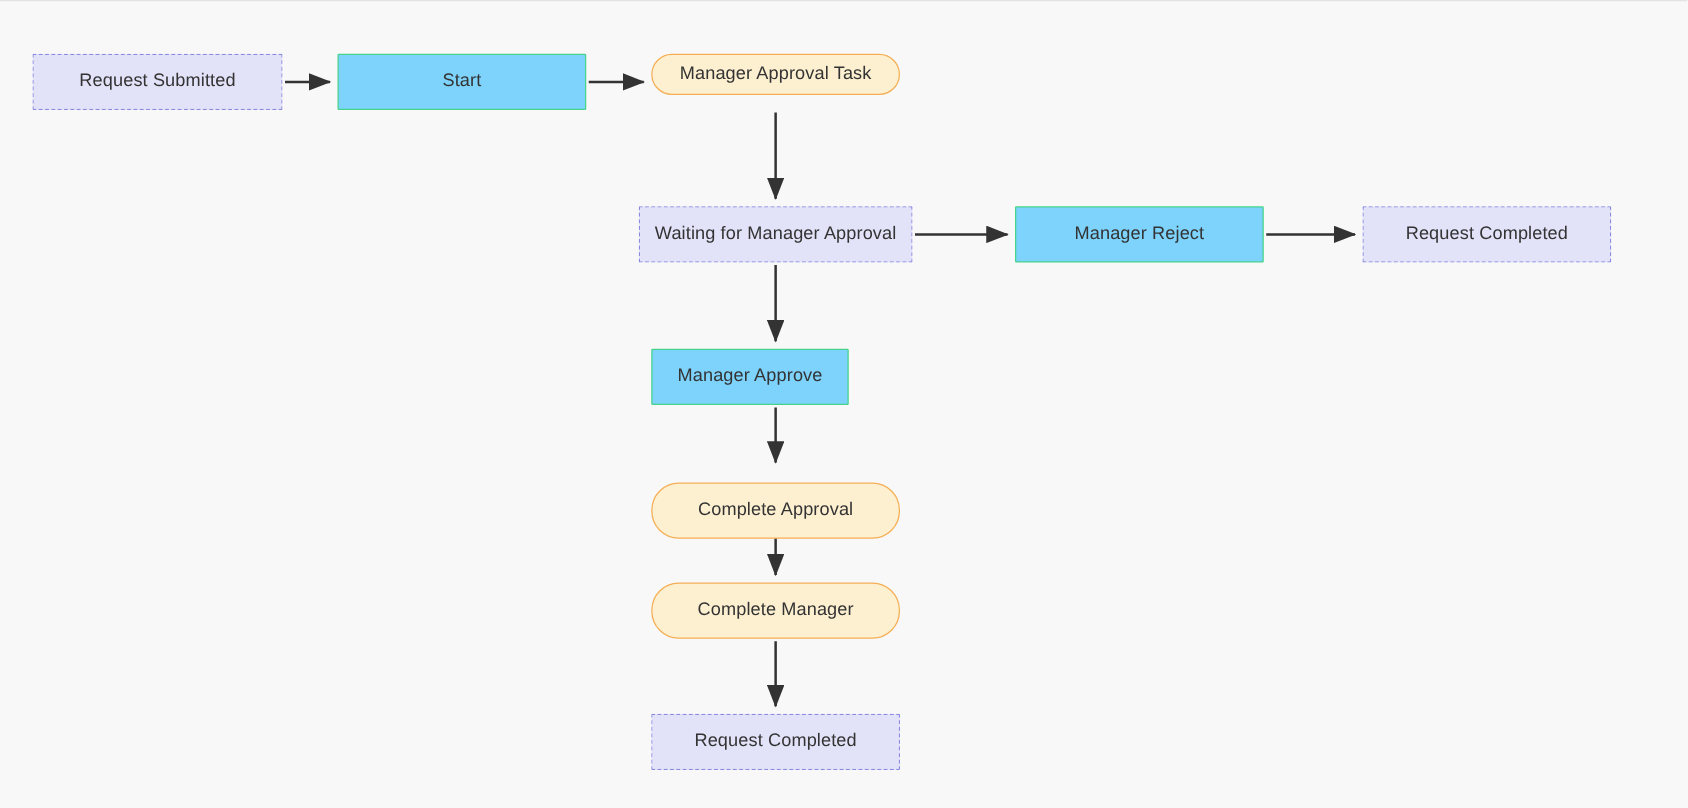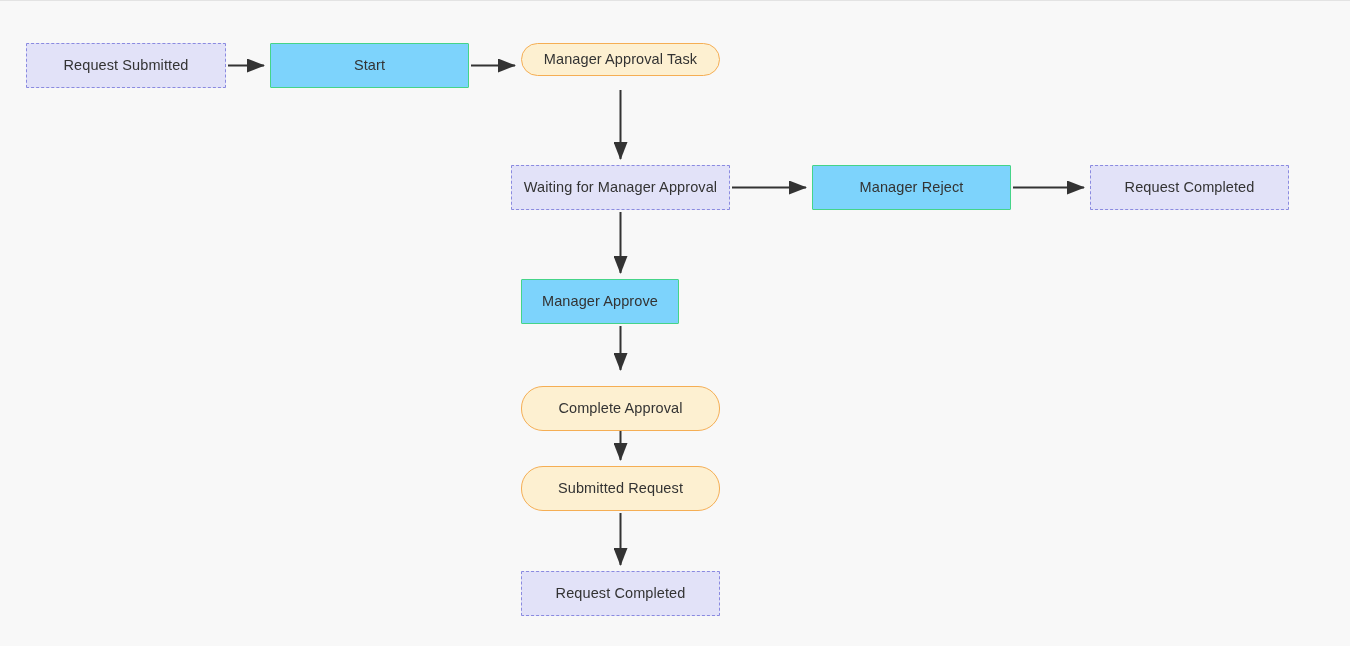--- a/index.html
+++ b/index.html
@@ -105,20 +105,20 @@
       <div class="node node-event" style="left: 1090px; top: 164px; width: 199px; height: 45px;">
         <span>Request Completed</span>
       </div>
       <div class="node node-state" style="left: 521px; top: 278px; width: 158px; height: 45px;">
         <span>Manager Approve</span>
       </div>
       <div class="node node-task" style="left: 521px; top: 375px; width: 199px; height: 45px; margin-top: 10px;">
         <span>Complete Approval</span>
       </div>
       <div class="node node-task" style="left: 521px; top: 465px; width: 199px; height: 45px;">
-        <span>Submitted Request</span>
+        <span>Complete Manager</span>
       </div>
       <div class="node node-event" style="left: 521px; top: 570px; width: 199px; height: 45px;">
         <span>Request Completed</span>
       </div>
     </div>
 
 </div>
 
 </body></html>

